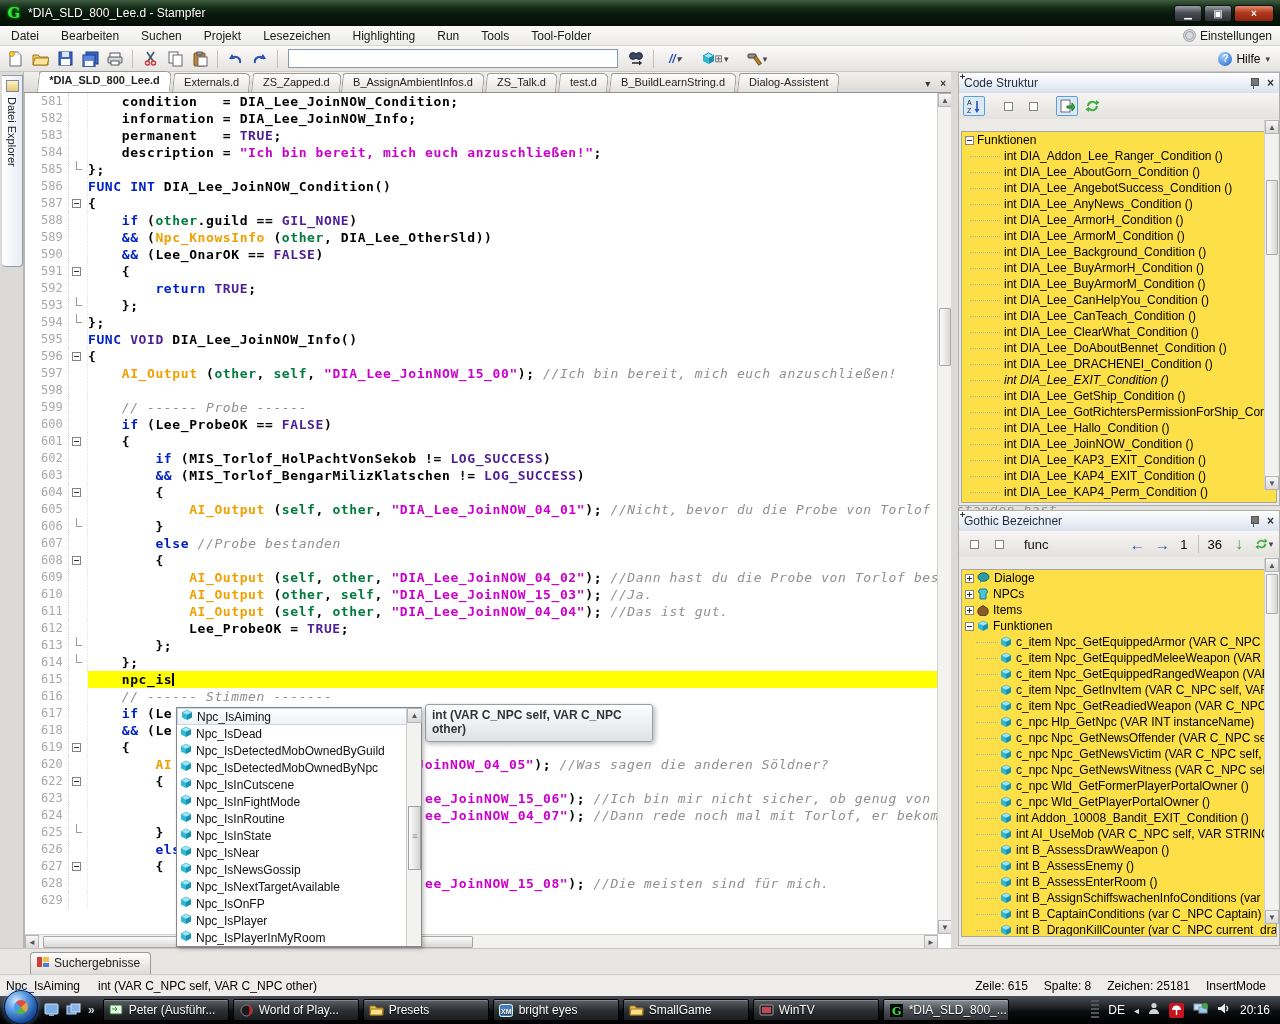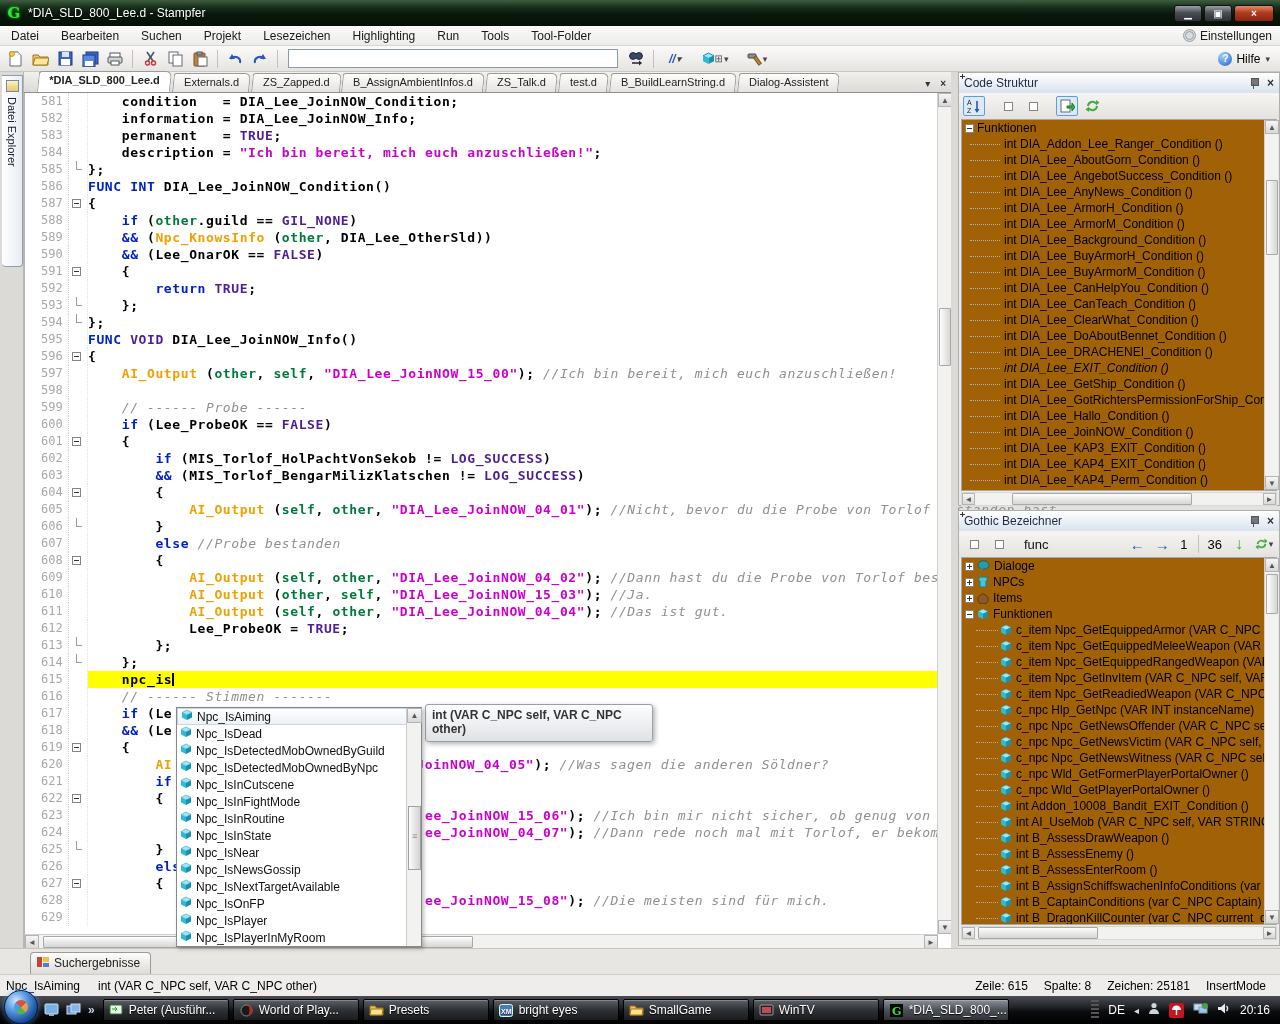--- a/index.html
+++ b/index.html
@@ -113,21 +113,21 @@
   .rp-title{height:20px;background:linear-gradient(180deg,#ffffff,#d8e2ee);display:flex;align-items:center;
     font-size:12px;color:#1e2a42;padding:0 5px;}
   .rp-title .t{flex:1;}
   .pin{width:10px;height:12px;position:relative;margin-right:8px;}
   .pin:before{content:"";position:absolute;left:2px;top:1px;width:6px;height:6px;background:#777;border:1px solid #555;}
   .pin:after{content:"";position:absolute;left:4.5px;top:7px;width:1px;height:5px;background:#555;}
   .xclose{font-size:12px;color:#333;font-weight:bold;}
   .rp-tools{height:26px;display:flex;align-items:center;gap:3px;padding:0 4px;background:linear-gradient(180deg,#f6f5f3,#e4e2de);}
   .rtbtn{width:22px;height:20px;display:flex;align-items:center;justify-content:center;border-radius:2px;font-size:11px;color:#333;}
   .rtbtn.framed{border:1px solid #5c9fd8;background:#dceaf8;}
-  .tree{background:#a16207;border:1px solid #a8a6a2;margin:0 2px;overflow:hidden;position:relative;}
+  .tree{background:#fde047;border:1px solid #a8a6a2;margin:12px 2px;overflow:hidden;position:relative;}
   .trow{height:16px;display:flex;align-items:center;font-size:12px;color:#000;white-space:nowrap;}
   .dot-h{flex:none;border-top:1px dotted #b0b0b0;}
   .expander{flex:none;width:9px;height:9px;border:1px solid #848484;background:#fff;position:relative;margin:0 3px;}
   .expander:before{content:"";position:absolute;left:1px;top:3px;width:5px;height:1px;background:#333;}
   .expander.plus:after{content:"";position:absolute;left:3px;top:1px;width:1px;height:5px;background:#333;}
   .ticon{flex:none;margin-right:4px;display:inline-flex;}
   .rp-hscroll{height:14px;background:#f2f2f0;position:relative;margin:1px 2px;border:1px solid #d8d8d6;}
 
   
   .resultsbar{position:absolute;left:0;top:948px;width:1280px;height:26px;background:#e8e6e2;border-top:1px solid #c8c6c2;}
@@ -536,25 +536,20 @@
         <span class="num">619</span>
         <span class="fold">
           <span class="pmbox"></span>
         </span>
         <span class="codewrap"><span class="tkp">    {</span></span>
       </div>
       <div class="row">
         <span class="num">620</span>
         <span class="fold"></span>
         <span class="codewrap"><span class="tkp">        </span><span class="tkex">AI</span><span class="spgap" style="width: 244px;"></span><span class="tks">JoinNOW_04_05"</span><span class="tkp">); </span><span class="tkc">//Was sagen die anderen Söldner?</span></span>
-      </div>
-      <div class="row">
-        <span class="num">621</span>
-        <span class="fold"></span>
-        <span class="codewrap"><span class="tkp">        </span><span class="tkk">if</span></span>
       </div>
       <div class="row">
         <span class="num">622</span>
         <span class="fold">
           <span class="pmbox"></span>
         </span>
         <span class="codewrap"><span class="tkp">        {</span></span>
       </div>
       <div class="row">
         <span class="num">623</span>

